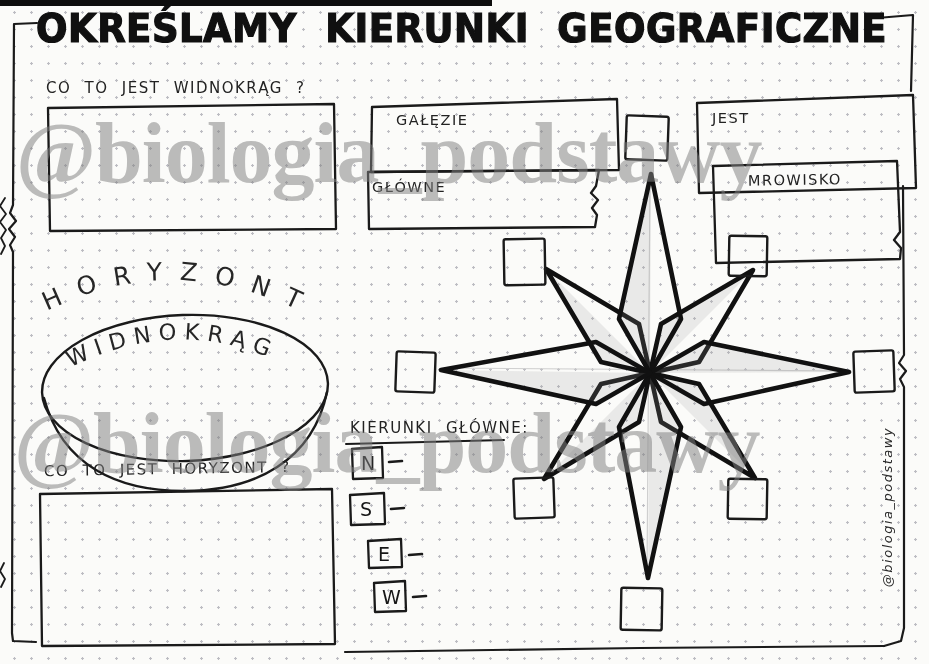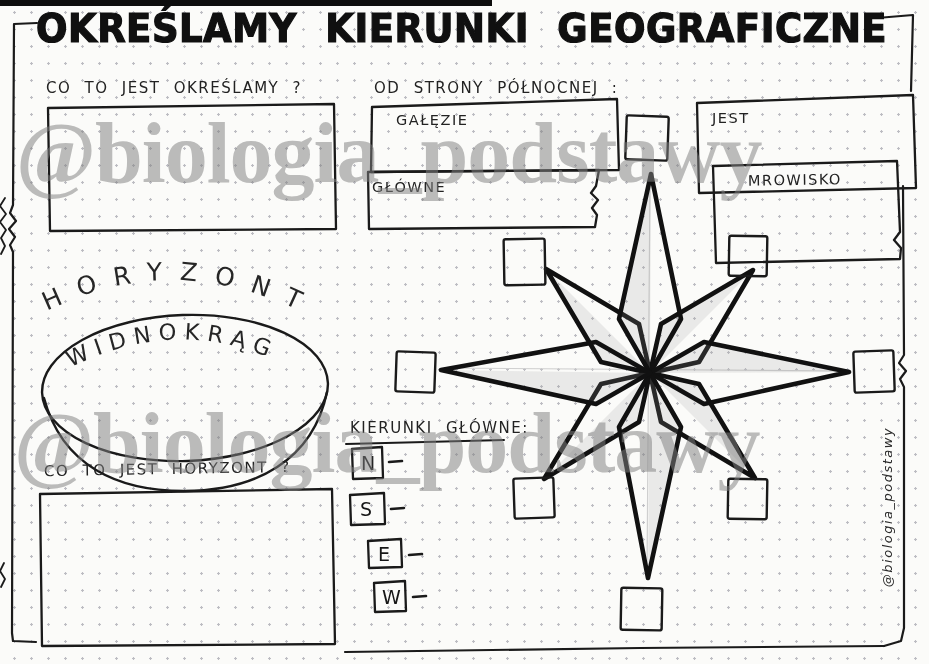--- a/index.html
+++ b/index.html
@@ -124,23 +124,22 @@
     <text style="font-size:25px;letter-spacing:17px;font-family:'DejaVu Sans',sans-serif;">
       <textPath href="#horyzont-arc" startOffset="10">HORYZONT</textPath>
     </text>
     <text style="font-size:22.5px;letter-spacing:7.5px;font-family:'DejaVu Sans',sans-serif;">
       <textPath href="#widno-arc" startOffset="14">WIDNOKRĄG</textPath>
     </text>
   </svg>
 
   <div id="title" class="abs" style="z-index:3">OKREŚLAMY KIERUNKI GEOGRAFICZNE</div>
 
-  <div class="abs hw hdr" style="left:46px;top:79px;z-index:3">CO TO JEST OKREŚLAMY ?</div>
+  <div class="abs hw hdr" style="left:46px;top:79px;z-index:3">CO TO JEST WIDNOKRĄG ?</div>
 
-  <div class="abs hw hdr" style="left:374px;top:79px;z-index:3">OD STRONY PÓŁNOCNEJ :</div>
 
   <div class="abs hw lbl" style="left:396px;top:112px;z-index:3">GAŁĘZIE</div>
   <div class="abs hw lbl" style="left:372px;top:179px;z-index:3">GŁÓWNE</div>
   <div class="abs hw lbl" style="left:712px;top:110px;z-index:3">JEST</div>
   <div class="abs hw lbl" style="left:748px;top:172px;z-index:3;transform:rotate(-1deg)">MROWISKO</div>
 
   <div class="abs hw hdr" style="left:350px;top:419px;z-index:3">KIERUNKI GŁÓWNE:</div>
 
   <div class="abs hw hdr" style="left:44px;top:460px;z-index:3;transform:rotate(-1deg)">CO TO JEST HORYZONT ?</div>
 

